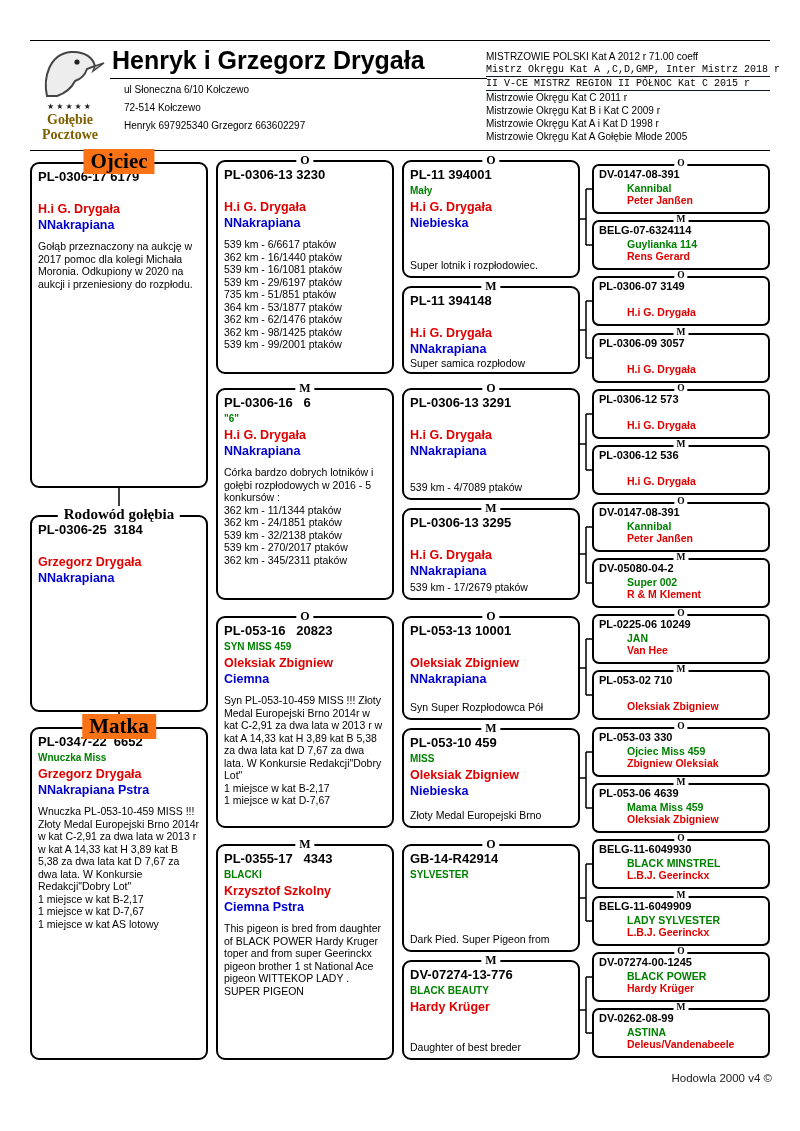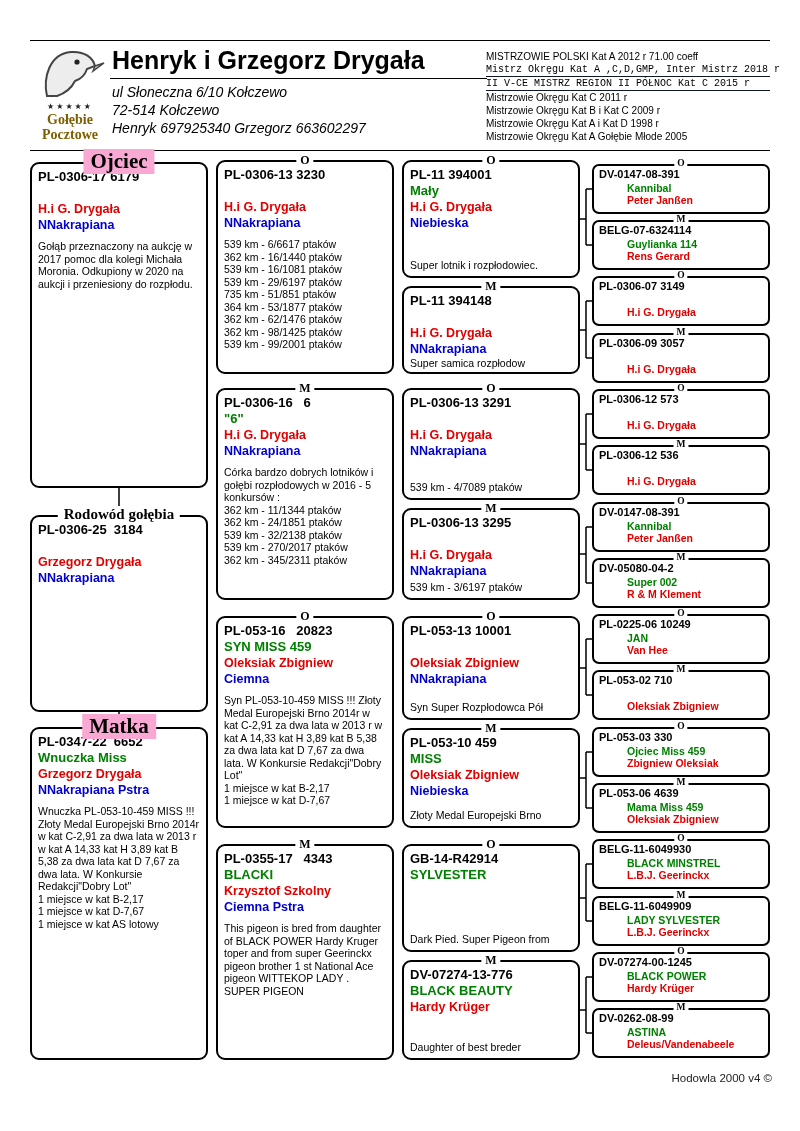--- a/index.html
+++ b/index.html
@@ -4,32 +4,32 @@
 <style>
   html,body{margin:0;padding:0;background:#fff;}
   .page{position:relative;width:800px;height:1131px;background:#fff;font-family:"Liberation Sans",sans-serif;color:#000;overflow:hidden;}
   .hr{position:absolute;left:30px;width:740px;height:0;border-top:1.5px solid #000;}
   
   .logo{position:absolute;left:30px;top:44px;width:80px;text-align:center;}
   .stars{font-size:8px;letter-spacing:2px;color:#222;line-height:10px;}
   .logotxt{font-family:"Liberation Serif",serif;font-weight:bold;font-size:14px;color:#7d5f00;line-height:15px;}
   .title{position:absolute;left:112px;top:46px;font-size:25px;font-weight:bold;white-space:nowrap;}
   .title-underline{position:absolute;left:110px;top:78px;width:377px;border-top:1px solid #000;}
-  .addr{position:absolute;left:112px;font-size:14px;white-space:nowrap;font-style:italic;}
+  .addr{position:absolute;left:124px;font-size:10px;white-space:nowrap;}
   .ach{position:absolute;left:486px;top:50px;width:284px;}
   .ach-row{font-size:10px;line-height:13px;white-space:nowrap;}
   .ach-row.u{border-bottom:1px solid #0f172a;font-family:Liberation Mono, monospace;}
   
   .col{position:absolute;top:0;width:178px;height:1131px;}
   .box{position:absolute;left:0;right:0;box-sizing:border-box;border:2px solid #000;border-radius:9px;background:#fff;padding:4px 6px 4px;display:flex;flex-direction:column;}
   .sex{position:absolute;top:-9px;left:50%;transform:translateX(-50%);background:#fff;padding:0 4px;font-family:"Liberation Serif",serif;font-weight:bold;font-size:12px;}
-  .biglabel{position:absolute;top:-15px;left:50%;transform:translateX(-50%);background:#f9a8d4;padding:0 7px;font-family:"Liberation Serif",serif;font-weight:bold;font-size:21px;white-space:nowrap;}
+  .biglabel{position:absolute;top:-15px;left:50%;transform:translateX(-50%);background:#f97316;padding:0 7px;font-family:"Liberation Serif",serif;font-weight:bold;font-size:21px;white-space:nowrap;}
   .medlabel{position:absolute;top:-11px;left:50%;transform:translateX(-50%);background:#fff;padding:0 6px;font-family:"Liberation Serif",serif;font-weight:bold;font-size:15px;white-space:nowrap;}
   .ring{font-weight:bold;font-size:13px;line-height:17px;white-space:pre-wrap;}
-  .nick{font-weight:bold;font-size:13px;line-height:16px;min-height:16px;color:#008000;}
+  .nick{font-weight:bold;font-size:10px;line-height:16px;min-height:16px;color:#008000;}
   .owner{font-weight:bold;font-size:12.5px;line-height:16px;min-height:16px;color:#e00000;}
   .colr{font-weight:bold;font-size:12.5px;line-height:16px;min-height:16px;color:#0000d0;}
   .note{font-size:10.5px;line-height:12.5px;white-space:pre-line;margin-top:7px;}
   .bottom{margin-top:auto;margin-bottom:1px;}
   .box.small{border-radius:7px;padding:2px 5px;}
   .small .ring{font-size:11px;line-height:13.5px;}
   .small .nick,.small .owner{font-size:10.5px;line-height:12.5px;min-height:12.5px;margin-left:28px;}
   .small .sex{font-size:9.5px;top:-8px;padding:0 3px;}
   .connectors{position:absolute;left:0;top:0;pointer-events:none;}
   .footer{position:absolute;right:28px;top:1072px;font-size:11.5px;color:#222;}
@@ -186,21 +186,21 @@
       <div class="owner">H.i G. Drygała</div>
       <div class="colr">NNakrapiana</div>
       <div class="note bottom">539 km - 4/7089 ptaków</div>
     </div>
     <div class="box" style="top:508px;height:92px">
       <span class="sex">M</span>
       <div class="ring">PL-0306-13 3295</div>
       <div class="nick"></div>
       <div class="owner">H.i G. Drygała</div>
       <div class="colr">NNakrapiana</div>
-      <div class="note bottom">539 km - 3/6197 ptaków</div>
+      <div class="note bottom">539 km - 17/2679 ptaków</div>
     </div>
     <div class="box" style="top:616px;height:104px">
       <span class="sex">O</span>
       <div class="ring">PL-053-13 10001</div>
       <div class="nick"></div>
       <div class="owner">Oleksiak Zbigniew</div>
       <div class="colr">NNakrapiana</div>
       <div class="note bottom">Syn Super Rozpłodowca Pół</div>
     </div>
     <div class="box" style="top:728px;height:100px">

